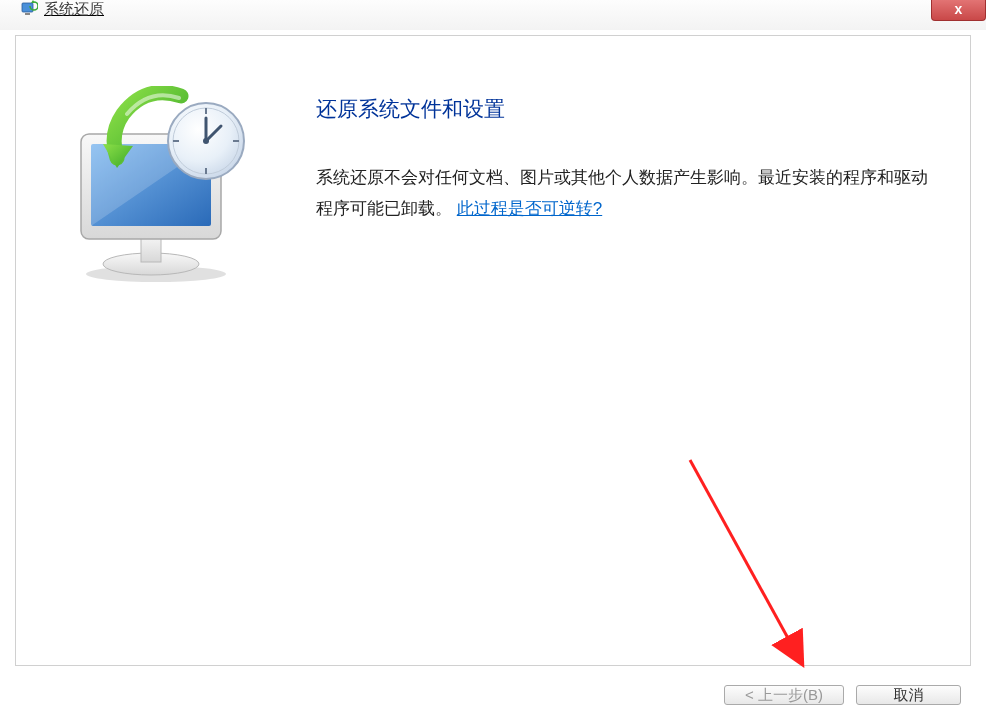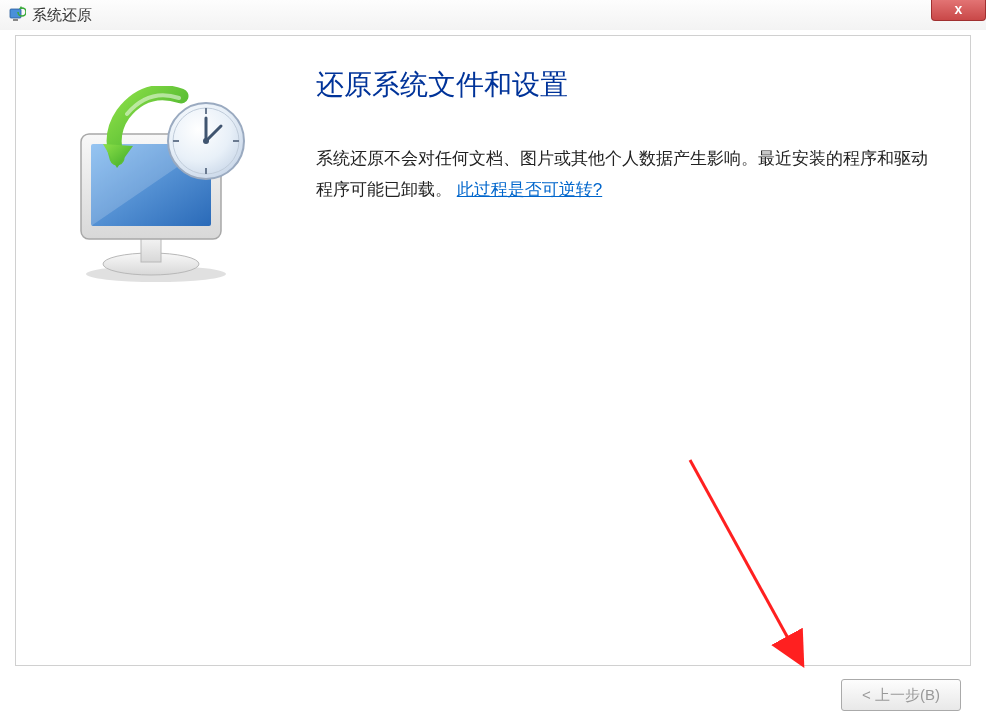--- a/index.html
+++ b/index.html
@@ -13,23 +13,23 @@
     .window {
       width: 986px;
       height: 728px;
       background: #fff;
       position: relative;
     }
     .titlebar {
       height: 30px;
       background: linear-gradient(to bottom, #fdfdfd, #f3f3f3);
       display: flex;
-      align-items: center;
-      padding-left: 8px;
-      position: relative;
+      padding-left: 20px;
+      position: relative;
+      text-decoration: underline;
     }
     .title-icon {
       width: 18px;
       height: 18px;
       margin-right: 6px;
       position: relative;
     }
     .title-icon svg { width: 18px; height: 18px; }
     .title-text {
       font-size: 15px;
@@ -73,24 +73,25 @@
       width: 200px;
       height: 200px;
       position: relative;
       margin-top: 10px;
     }
     .text-panel {
       flex: 1;
       padding: 30px 40px 20px 10px;
     }
     .heading {
-      font-size: 28px;
+      font-size: 21px;
       color: #003399;
       margin-bottom: 40px;
       font-weight: normal;
+      margin-top: 29px;
     }
     .para {
       font-size: 17px;
       color: #222;
       line-height: 1.8;
       margin-bottom: 45px;
     }
     .link {
       color: #0066cc;
       text-decoration: underline;
@@ -104,21 +105,21 @@
       bottom: 12px;
       height: 42px;
       display: flex;
       justify-content: flex-end;
       align-items: center;
       gap: 12px;
       padding-right: 10px;
     }
     .btn {
       min-width: 120px;
-      height: 32px;
+      height: 20px;
       padding: 0 14px;
       background: linear-gradient(to bottom, #fdfdfd, #e8e8e8);
       border: 1px solid #aaa;
       border-radius: 3px;
       font-size: 15px;
       color: #333;
       display: flex;
       align-items: center;
       justify-content: center;
       font-family: inherit;
@@ -224,20 +225,21 @@
       <h1 class="heading">还原系统文件和设置</h1>
       <p class="para">
         <span>系统还原不会对任何文档、图片或其他个人数据产生影响。最近安装的程序和驱动程序可能已卸载。</span>
         <span class="link">此过程是否可逆转?</span>
       </p>
     </div>
   </div>
 
   <div class="button-bar">
     <button class="btn disabled">&lt; 上一步(B)</button>
+    <button class="btn cancel">取消</button>
   </div>
 
   <svg class="annotation-arrow" style="left:660px; top:440px; width:200px; height:240px;">
     <defs>
       <marker id="ahead" markerWidth="12" markerHeight="12" refX="9" refY="6" orient="auto">
         <path d="M 0 0 L 12 6 L 0 12 Z" fill="#ff2020"></path>
       </marker>
     </defs>
     <line x1="30" y1="20" x2="140" y2="220" stroke="#ff2020" stroke-width="3" marker-end="url(#ahead)"></line>
   </svg>

